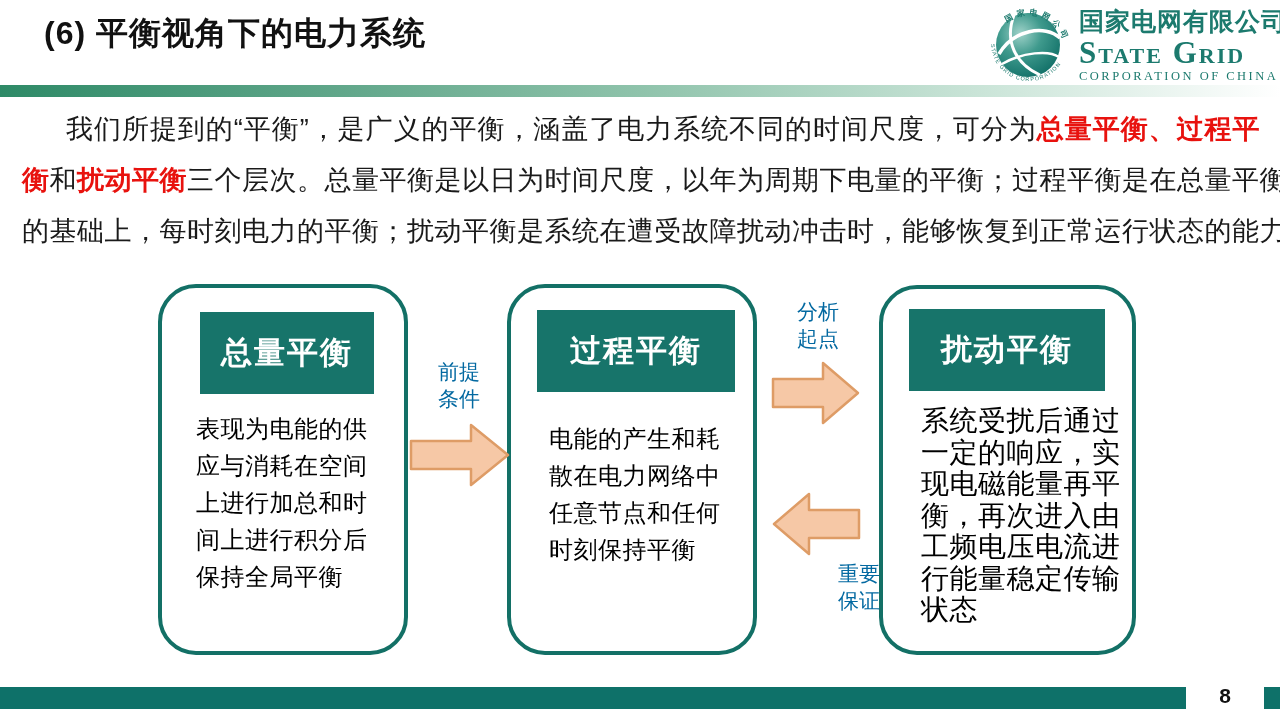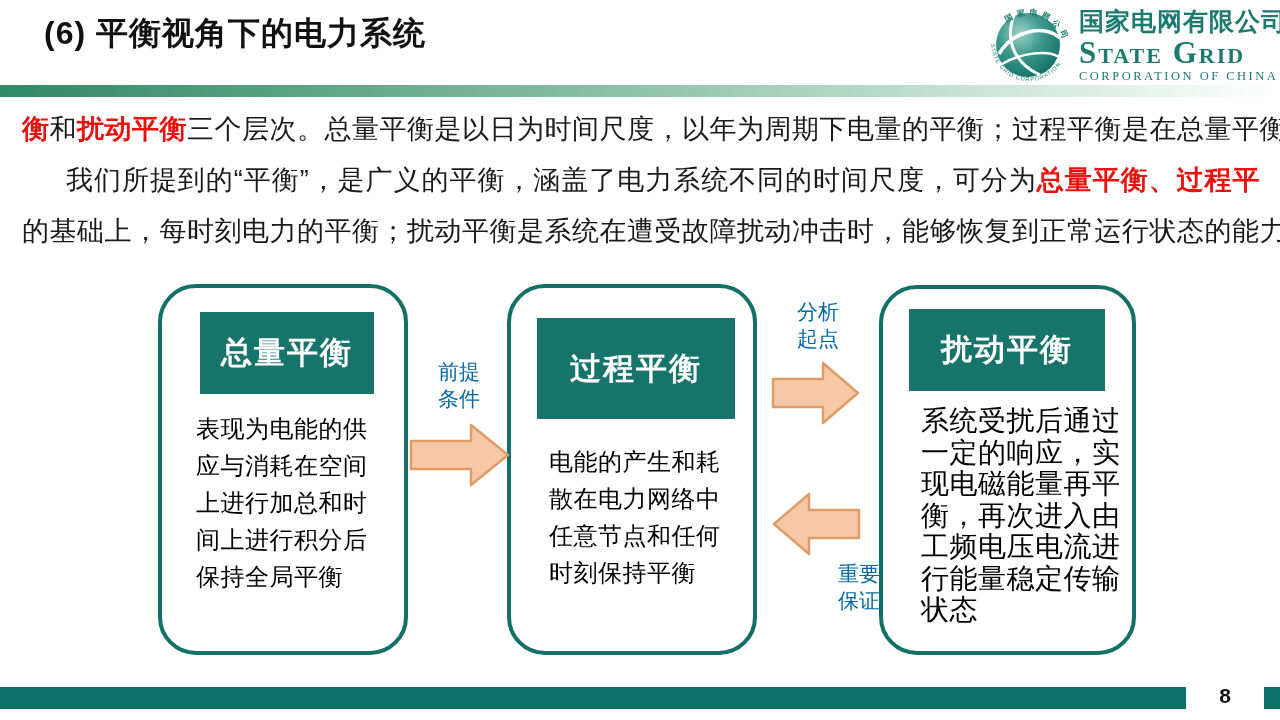--- a/index.html
+++ b/index.html
@@ -103,37 +103,37 @@
   <div class="logo-text">
     <div class="logo-cn">国家电网有限公司</div>
     <div class="logo-en">State Grid</div>
     <div class="logo-en-sub">CORPORATION  OF  CHINA</div>
   </div>
 </div>
 
 <div class="abs header-rule"></div>
 
 <div class="abs para">
+  <div class="para-line indent"><span>我们所提到的“平衡”，是广义的平衡，涵盖了电力系统不同的时间尺度，可分为</span><span class="red">总量平衡</span><span class="red">、</span><span class="red">过程平</span></div>
   <div class="para-line"><span class="red">衡</span><span>和</span><span class="red">扰动平衡</span><span>三个层次。总量平衡是以日为时间尺度，以年为周期下电量的平衡；过程平衡是在总量平衡</span></div>
-  <div class="para-line indent"><span>我们所提到的“平衡”，是广义的平衡，涵盖了电力系统不同的时间尺度，可分为</span><span class="red">总量平衡</span><span class="red">、</span><span class="red">过程平</span></div>
   <div class="para-line"><span>的基础上，每时刻电力的平衡；扰动平衡是系统在遭受故障扰动冲击时，能够恢复到正常运行状态的能力。</span></div>
 </div>
 
 <div id="box1" class="abs balance-box" style="left:158px;top:284px;width:242px;height:363px;">
   <div class="box-title" style="left:38px;top:24px;width:174px;height:82px;">总量平衡</div>
   <div class="box-body" style="left:34px;top:122px;width:186px;">表现为电能的供
 应与消耗在空间
 上进行加总和时
 间上进行积分后
 保持全局平衡</div>
 </div>
 
 <div id="box2" class="abs balance-box" style="left:507px;top:284px;width:242px;height:363px;">
-  <div class="box-title" style="left:26px;top:30px;width:198px;height:101px;">过程平衡</div>
-  <div class="box-body" style="left:38px;top:132px;width:186px;margin-top:23px;">电能的产生和耗
+  <div class="box-title" style="left:26px;top:22px;width:198px;height:82px;">过程平衡</div>
+  <div class="box-body" style="left:38px;top:132px;width:186px;">电能的产生和耗
 散在电力网络中
 任意节点和任何
 时刻保持平衡</div>
 </div>
 
 <div id="box3" class="abs balance-box" style="left:879px;top:285px;width:249px;height:362px;">
   <div class="box-title" style="left:26px;top:20px;width:196px;height:82px;">扰动平衡</div>
   <div class="box-body" style="left:38px;top:116px;width:200px;">系统受扰后通过
 一定的响应，实
 现电磁能量再平

